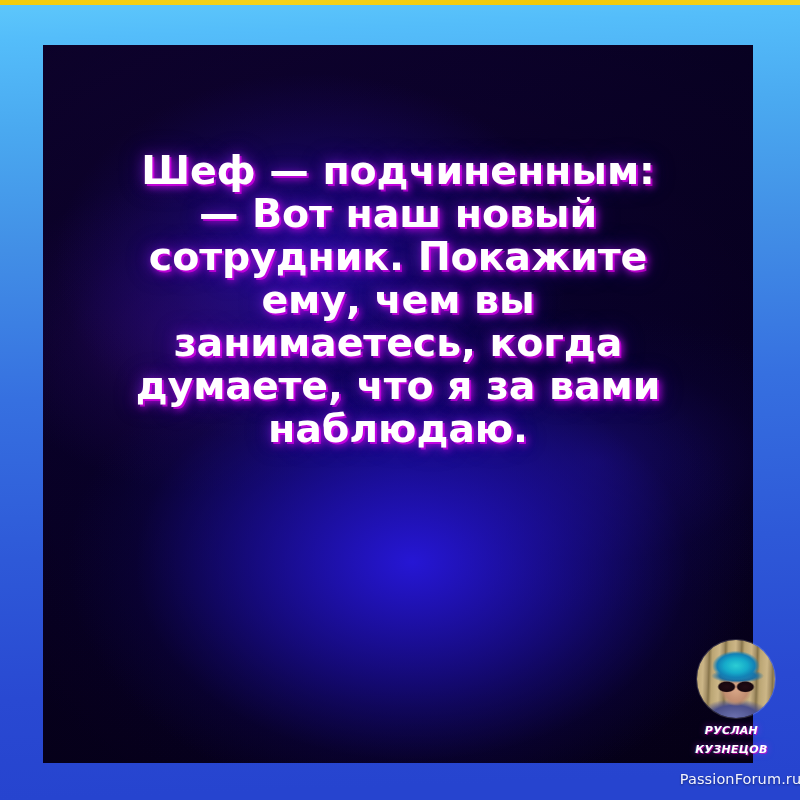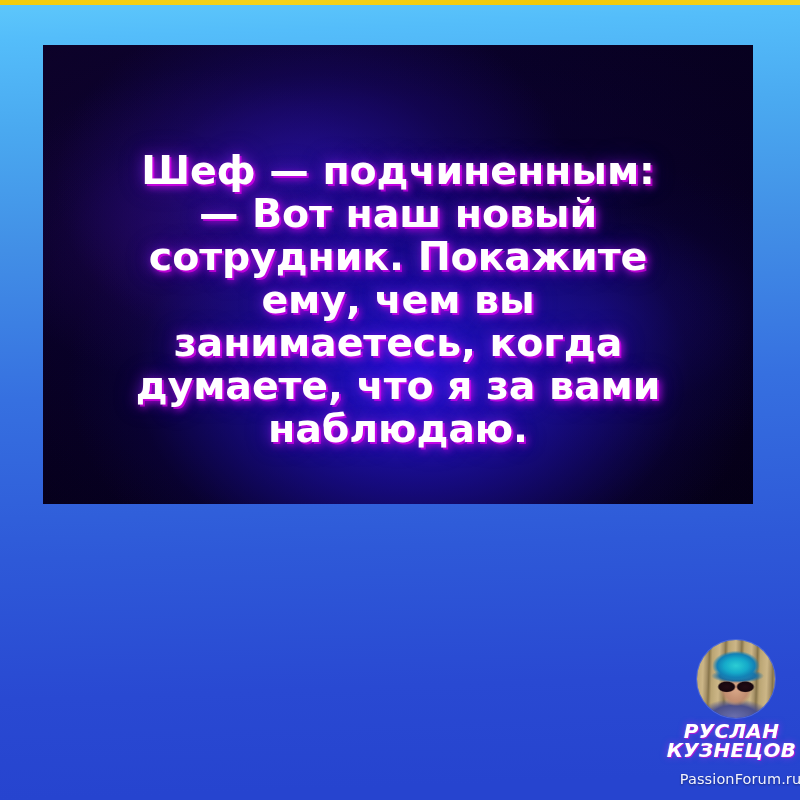--- a/index.html
+++ b/index.html
@@ -40,21 +40,21 @@
     height: 5px;
     background: linear-gradient(90deg, #f5cc0b 0%, #f6d21a 35%, #f3c806 70%, #f7d41d 100%);
   }
 
   
   #quote-panel {
     position: absolute;
     left: 43px;
     top: 45px;
     width: 710px;
-    height: 459px;
+    height: 718px;
     background-color: #0a0026;
     background-image:
       radial-gradient(ellipse 420px 300px at 52% 72%, rgba(40,24,225,0.92) 0%, rgba(30,16,175,0.60) 38%, rgba(16,6,95,0.22) 66%, rgba(6,0,38,0) 82%),
       radial-gradient(ellipse 330px 240px at 38% 30%, rgba(45,20,190,0.70) 0%, rgba(30,10,130,0.40) 45%, rgba(8,0,45,0) 78%),
       radial-gradient(ellipse 260px 200px at 22% 40%, rgba(95,20,190,0.36) 0%, rgba(50,10,120,0.18) 50%, rgba(5,0,30,0) 80%),
       radial-gradient(ellipse 300px 180px at 78% 58%, rgba(35,18,160,0.42) 0%, rgba(15,5,80,0.16) 55%, rgba(4,0,25,0) 84%),
       radial-gradient(ellipse 500px 420px at 50% 60%, rgba(18,8,110,0.55) 0%, rgba(8,2,55,0.25) 55%, rgba(3,0,20,0) 88%),
       linear-gradient(160deg, #100233 0%, #0a0128 28%, #07001f 60%, #050016 100%);
     overflow: hidden;
   }
@@ -135,21 +135,21 @@
   #wm-name {
     position: absolute;
     left: 0;
     top: 86px;
     width: 137px;
     text-align: center;
     color: #ffffff;
     font-family: "DejaVu Sans", "Liberation Sans", sans-serif;
     font-style: italic;
     font-weight: bold;
-    font-size: 20px;
+    font-size: 11px;
     line-height: 18.5px;
     letter-spacing: 0.3px;
     text-shadow:
       1px 1px 0 rgba(255,0,210,0.55),
       0 0 7px rgba(220,40,255,0.55),
       -1px 0 0 rgba(0,230,255,0.30);
     white-space: pre-line;
   }
 
   #wm-site {

